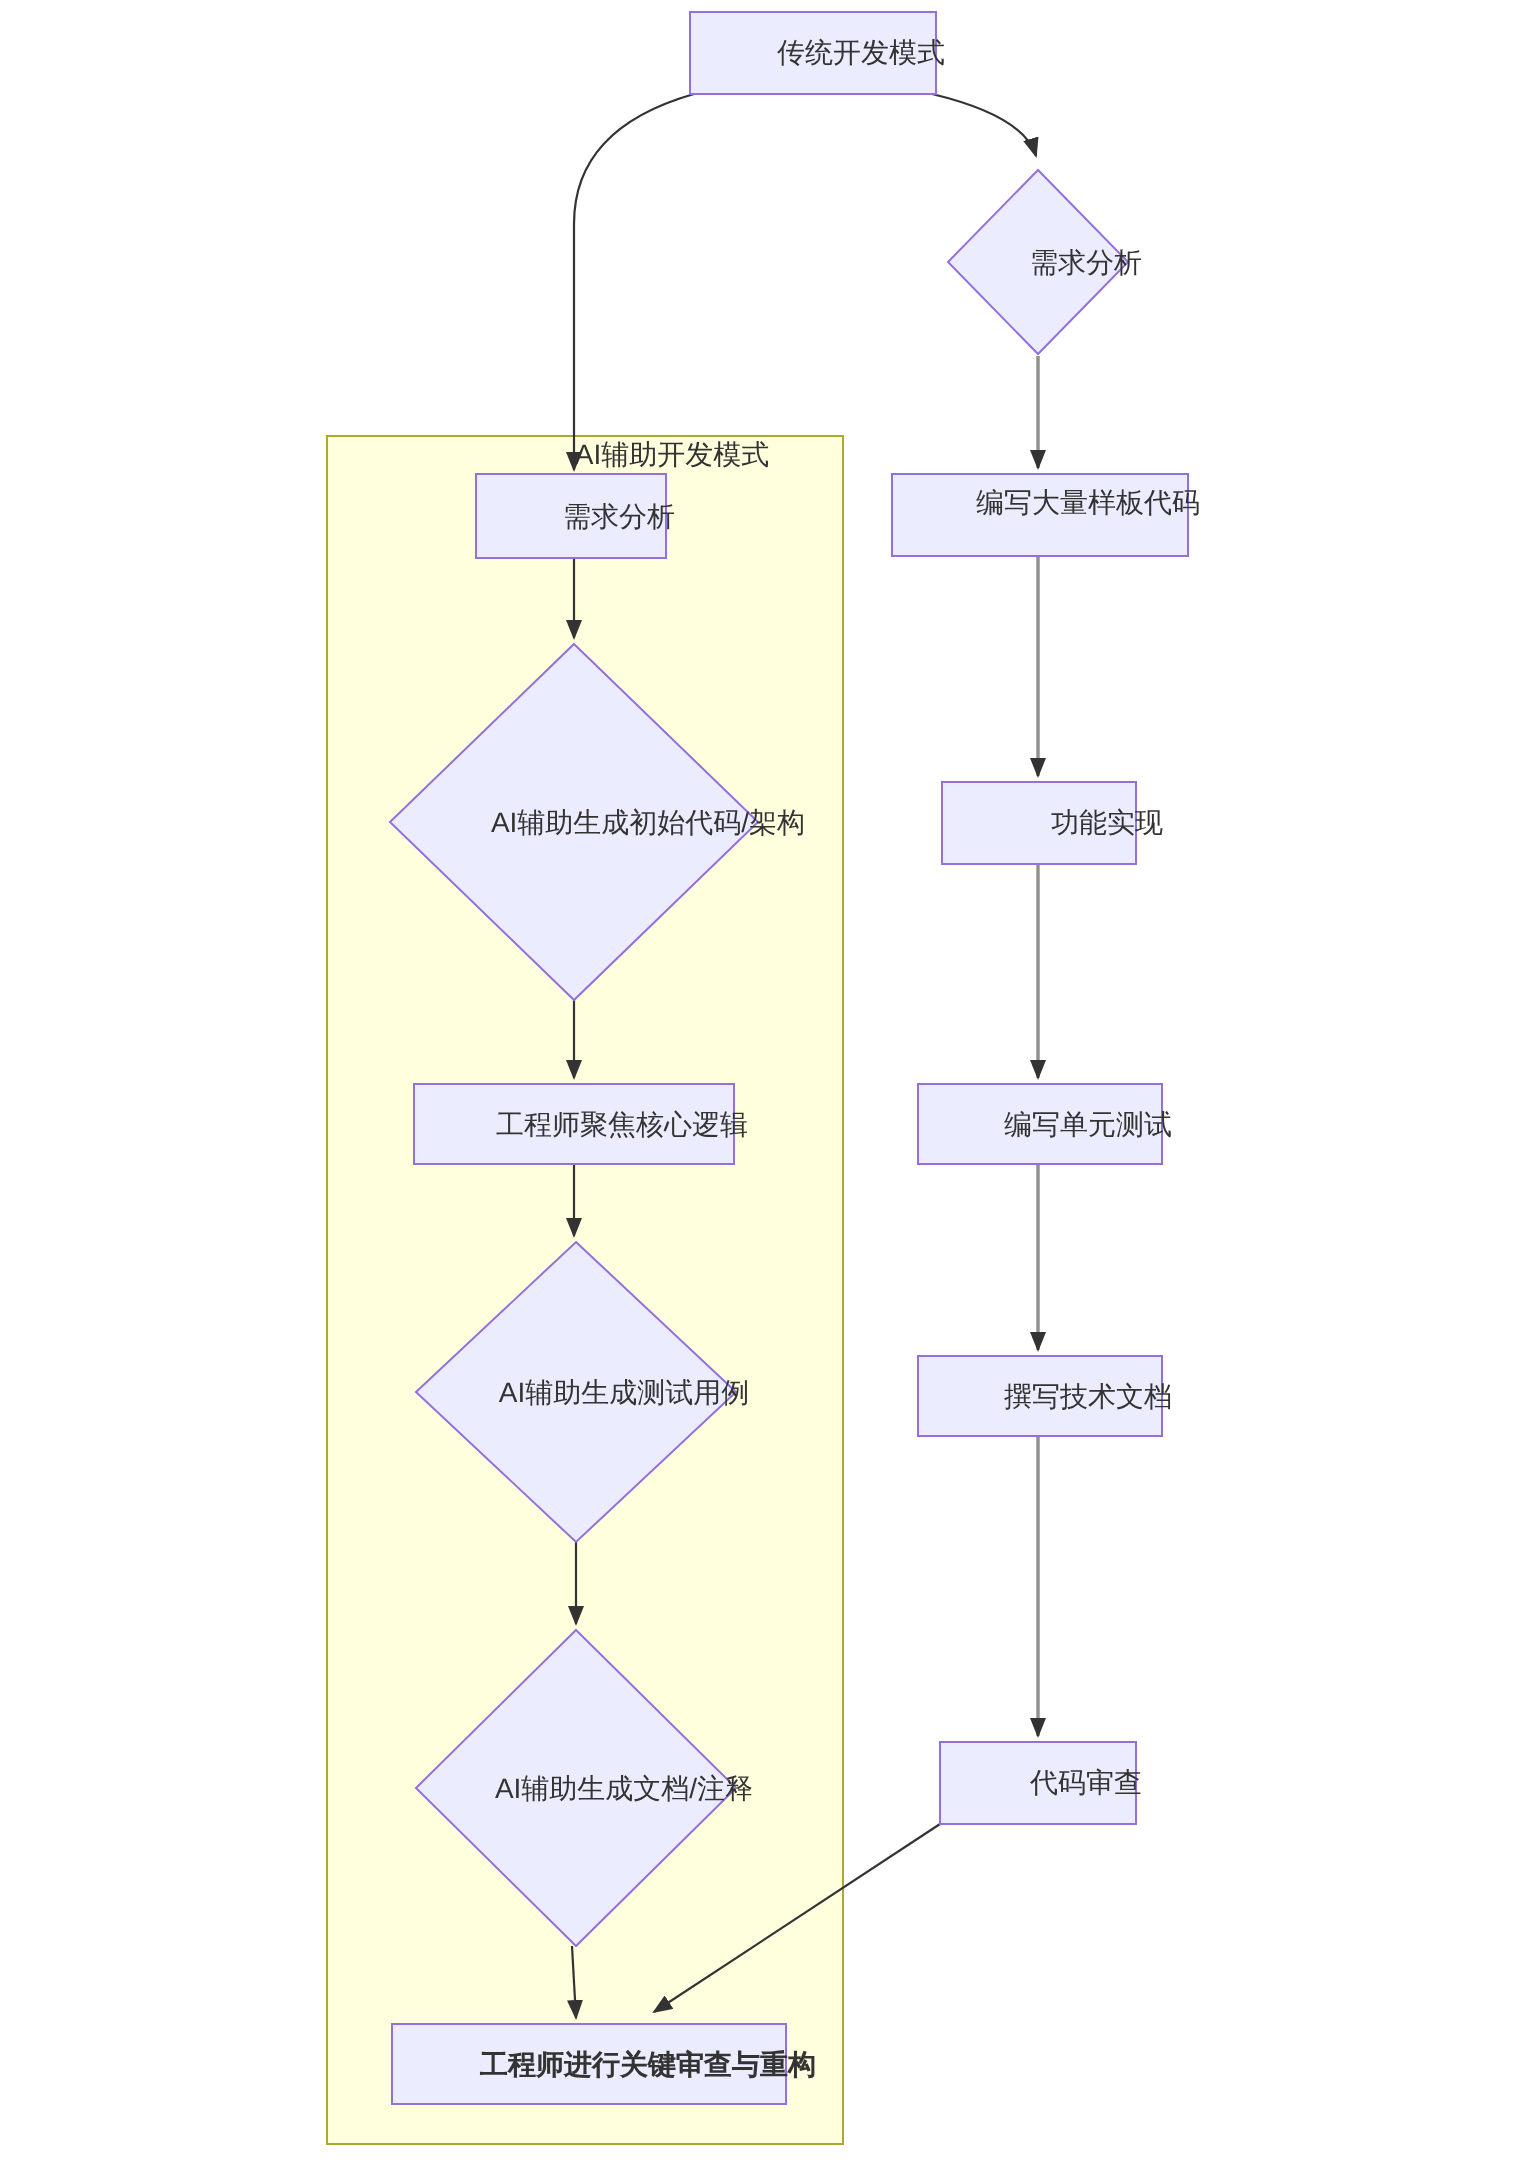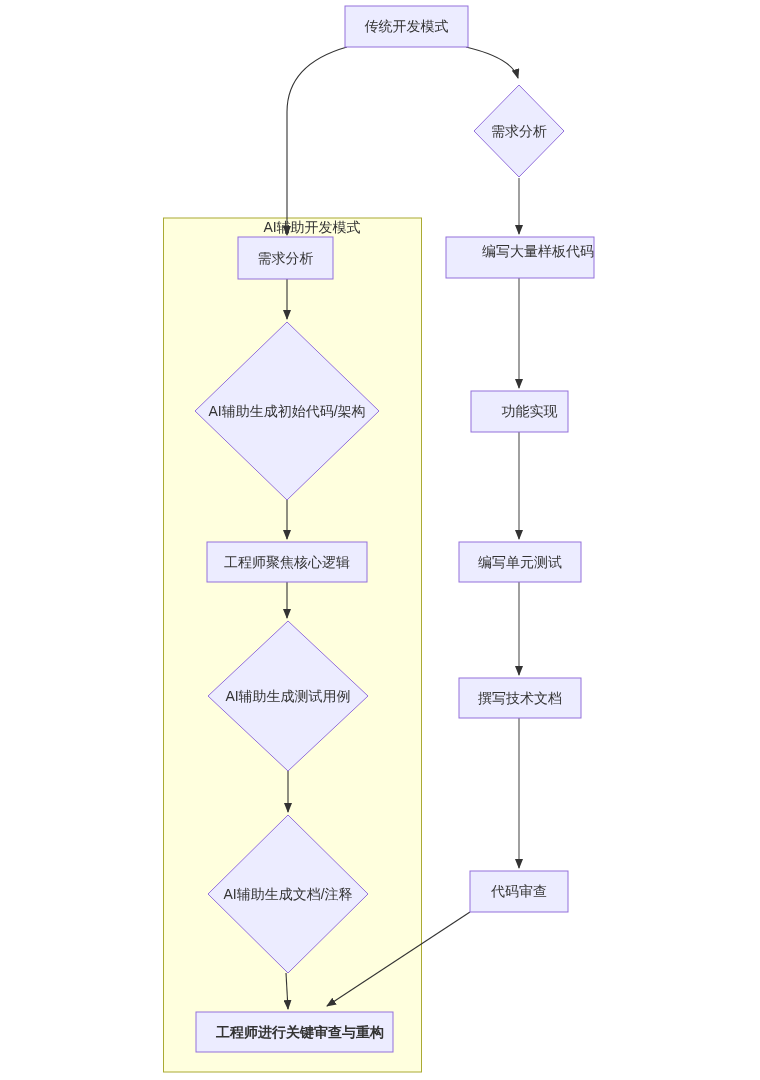--- a/index.html
+++ b/index.html
@@ -4,21 +4,21 @@
 <style>
   html,body { margin:0; padding:0; background:#ffffff; }
   .canvas {
     position:relative; width:760px; height:1080px; background:#ffffff;
     font-family:"Liberation Sans","DejaVu Sans",sans-serif; overflow:hidden;
   }
   .canvas svg { position:absolute; left:0; top:0; }
   .lbl {
     position:absolute; display:flex; align-items:center; justify-content:center;
     font-size:14px; color:#333333; text-align:center; line-height:1.2;
-    white-space:nowrap; pointer-events:none;
+    white-space:nowrap; pointer-events:none;margin-left:24px;
   }
   .sub-lbl { font-size:14px; color:#333333; justify-content:center; }
   .node-shape { fill:#ECECFF; stroke:#9370DB; stroke-width:1; }
   .subgraph-rect { fill:#FFFFDE; stroke:#AAAA33; stroke-width:1; }
   .edge { fill:none; stroke:#333333; stroke-width:1.1; }
   .edge-gray { fill:none; stroke:#8f8f8f; stroke-width:1.7; }
 </style>
 </head>
 <body>
 
@@ -60,25 +60,25 @@
     <polygon class="node-shape" points="519,85 564,131 519,177 474,131"></polygon>
     <polygon class="node-shape" points="287,322 379,411 287,500 195,411"></polygon>
     <polygon class="node-shape" points="288,621 368,696 288,771 208,696"></polygon>
     <polygon class="node-shape" points="288,815 368,894 288,973 208,894"></polygon>
   </svg>
 
   <div class="lbl sub-lbl" style="left:163px; top:219px; width:258px; height:17px;padding-left:20px;">AI辅助开发模式</div>
 
   <div class="lbl" style="left:345px; top:6px;    width:123px; height:41px;">传统开发模式</div>
   <div class="lbl" style="left:469px; top:109px;  width:100px; height:44px;">需求分析</div>
-  <div class="lbl" style="left:464px; top:237px;  width:148px; height:28px;">编写大量样板代码</div>
+  <div class="lbl" style="left:446px; top:237px;  width:148px; height:28px;">编写大量样板代码</div>
   <div class="lbl" style="left:471px; top:391px;  width:117px;  height:41px;">功能实现</div>
   <div class="lbl" style="left:459px; top:542px;  width:122px; height:40px;">编写单元测试</div>
   <div class="lbl" style="left:459px; top:678px;  width:122px; height:40px;border-radius:10px;">撰写技术文档</div>
   <div class="lbl" style="left:470px; top:871px;  width:98px;  height:41px;text-align:right;">代码审查</div>
   <div class="lbl" style="left:238px; top:237px;  width:95px;  height:42px;">需求分析</div>
-  <div class="lbl" style="left:195px; top:389px;  width:184px; height:44px;">AI辅助生成初始代码/架构</div>
+  <div class="lbl" style="left:208px; top:389px;  width:184px; height:44px;">AI辅助生成初始代码/架构</div>
   <div class="lbl" style="left:208px; top:674px;  width:160px; height:44px;">AI辅助生成测试用例</div>
   <div class="lbl" style="left:207px; top:542px;  width:160px; height:40px;">工程师聚焦核心逻辑</div>
   <div class="lbl" style="left:208px; top:872px;  width:160px; height:44px;">AI辅助生成文档/注释</div>
   <div class="lbl" style="left:196px; top:1012px; width:208px; height:40px;font-weight:bold;">工程师进行关键审查与重构</div>
 
 </div>
 
 </body></html>

